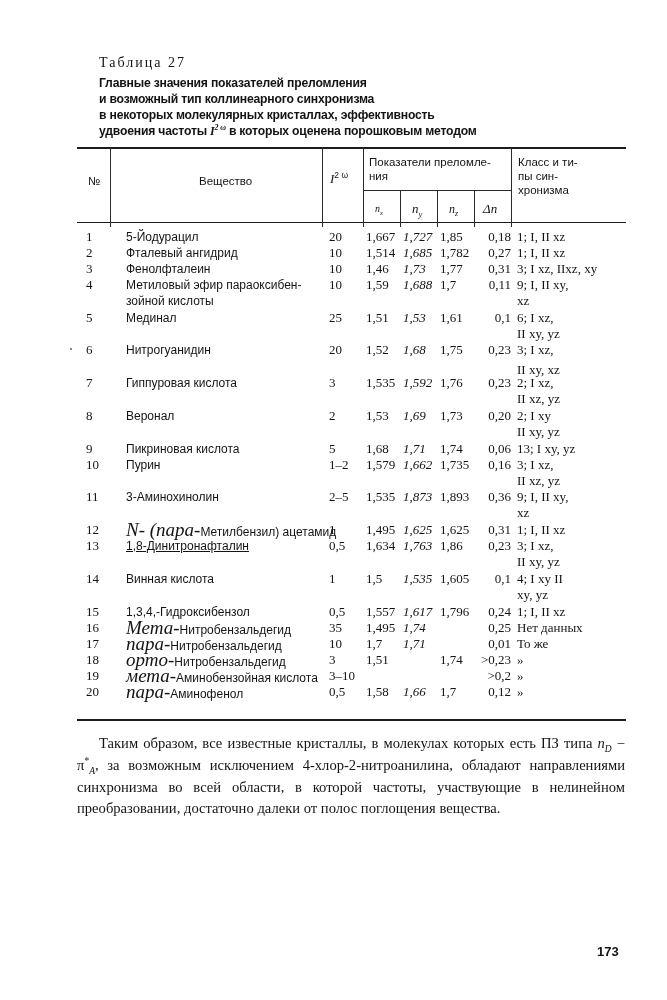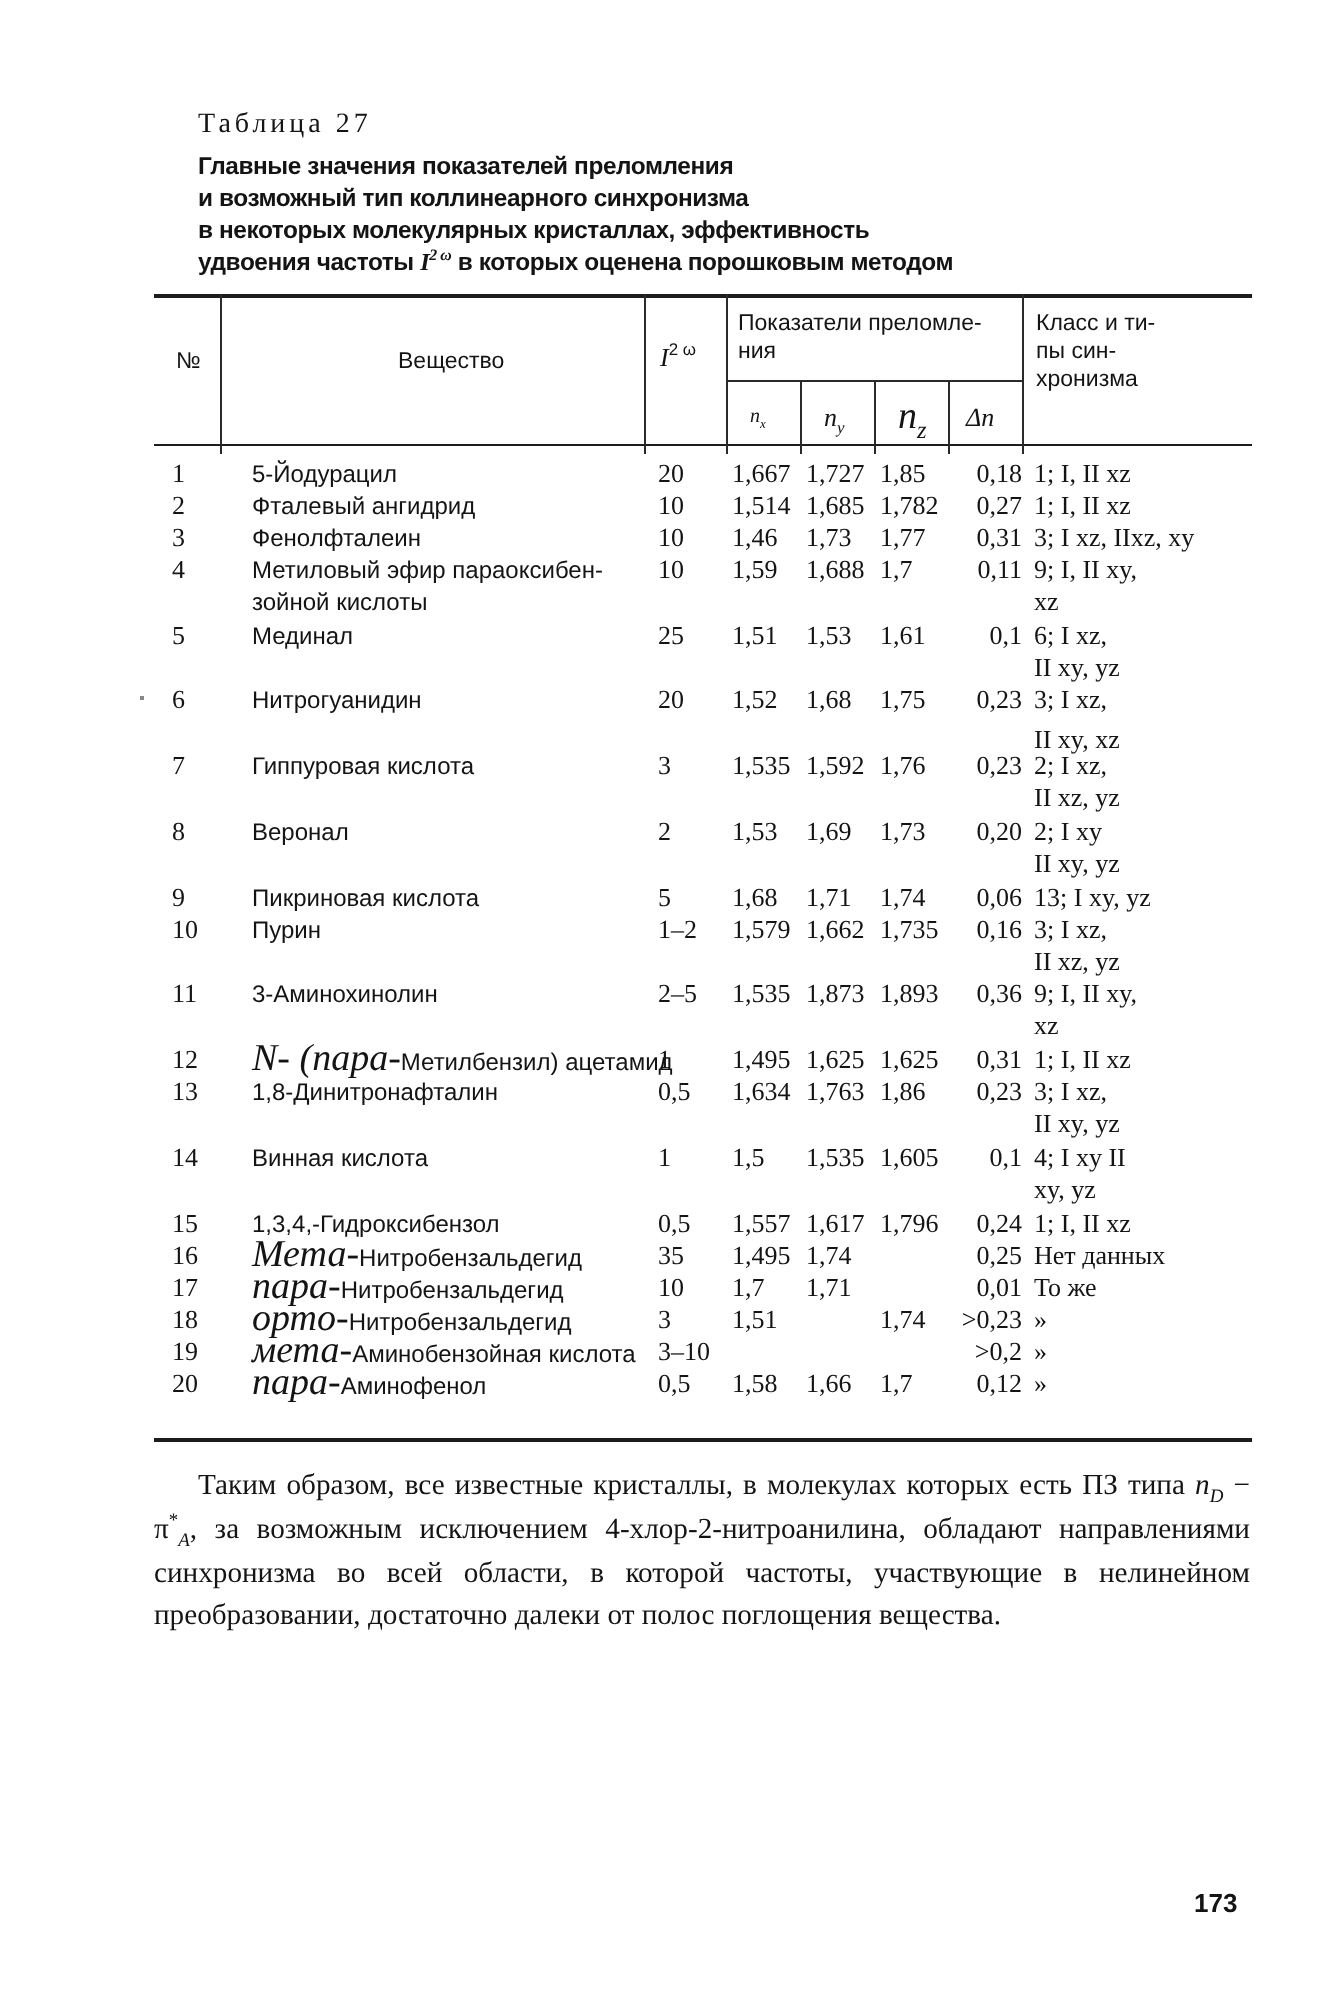--- a/index.html
+++ b/index.html
@@ -20,21 +20,21 @@
   .hdr { position: absolute; font-size: 11.5px; font-family: "Liberation Sans", sans-serif; line-height: 14px; }
   .hdr i { font-family: "Liberation Serif", serif; }
 
   .row { position: absolute; left: 0; width: 549px; font-size: 13px; line-height: 16px; }
   .row span { position: absolute; white-space: nowrap; }
   .c-no { left: 9px; }
   .c-name { left: 49px; font-family: "Liberation Sans", sans-serif; font-size: 12px; }
   .c-name i { font-family: Liberation Serif, serif; font-size: 19px; }
   .c-i { left: 252px; }
   .c-nx { left: 289px; }
-  .c-ny { left: 326px; }
+  .c-ny { left: 326px; font-style: italic; }
   .c-nz { left: 363px; }
   .c-dn { left: 400px; width: 34px; text-align: right; }
   .c-cls { left: 440px; width: 110px; white-space: normal !important; }
 
   .body-text { left: 77px; width: 548px; font-size: 14.6px; line-height: 21.8px; text-align: justify; }
   .body-text p { margin: 0; }
   .body-text p.indent { text-indent: 22px; }
   .pagenum { left: 597px; top: 944px; font-size: 13px; font-weight: bold; font-family: "Liberation Sans", sans-serif; }
   .margin-dot { left: 70px; top: 348px; width: 2px; height: 2px; background: #888; }
 </style>
@@ -66,21 +66,21 @@
   <div class="vline" style="left:397px;top:43px;height:37px"></div>
   <div class="vline" style="left:434px;top:0;height:80px"></div>
 
   <div class="hdr" style="left:11px;top:27px">№</div>
   <div class="hdr" style="left:122px;top:27px">Вещество</div>
   <div class="hdr" style="left:253px;top:25px;font-size:13px"><i>I</i><sup>2 ω</sup></div>
   <div class="hdr" style="left:292px;top:8px">Показатели преломле-</div>
   <div class="hdr" style="left:292px;top:22px">ния</div>
   <div class="hdr" style="left:298px;top:55px;font-size:10px"><i>n</i><sub><i>x</i></sub></div>
   <div class="hdr" style="left:335px;top:55px;font-size:13px"><i>n</i><sub><i>y</i></sub></div>
-  <div class="hdr" style="left:372px;top:55px;font-size:19px"><i>n</i><sub><i>z</i></sub></div>
+  <div class="hdr" style="left:372px;top:55px;font-size:12px"><i>n</i><sub><i>z</i></sub></div>
   <div class="hdr" style="left:406px;top:55px;font-size:13px"><i>Δn</i></div>
   <div class="hdr" style="left:441px;top:8px">Класс и ти-</div>
   <div class="hdr" style="left:441px;top:22px">пы син-</div>
   <div class="hdr" style="left:441px;top:36px">хронизма</div>
 
   <div id="rows">
       <div class="row" style="top: 82px;">
         <span class="c-no">1</span>
         <span class="c-name"><span style="position: static;">5-Йодурацил</span></span>
         <span class="c-i">20</span>
@@ -203,21 +203,21 @@
         <span class="c-name"><i>N- (пара-</i><span style="position: static;">Метилбензил) ацетамид</span></span>
         <span class="c-i">1</span>
         <span class="c-nx">1,495</span>
         <span class="c-ny">1,625</span>
         <span class="c-nz">1,625</span>
         <span class="c-dn">0,31</span>
         <span class="c-cls">1; I, II xz</span>
       </div>
       <div class="row" style="top: 391px;">
         <span class="c-no">13</span>
-        <span class="c-name"><span style="position: static;">1,8-Динитронафталин</span></span>
+        <span class="c-name"><span style="position: static; text-decoration: underline;">1,8-Динитронафталин</span></span>
         <span class="c-i">0,5</span>
         <span class="c-nx">1,634</span>
         <span class="c-ny">1,763</span>
         <span class="c-nz">1,86</span>
         <span class="c-dn">0,23</span>
         <span class="c-cls">3; I xz,</span>
         <span class="c-cls" style="top: 16px;">II xy, yz</span>
       </div>
       <div class="row" style="top: 424px;">
         <span class="c-no">14</span>

